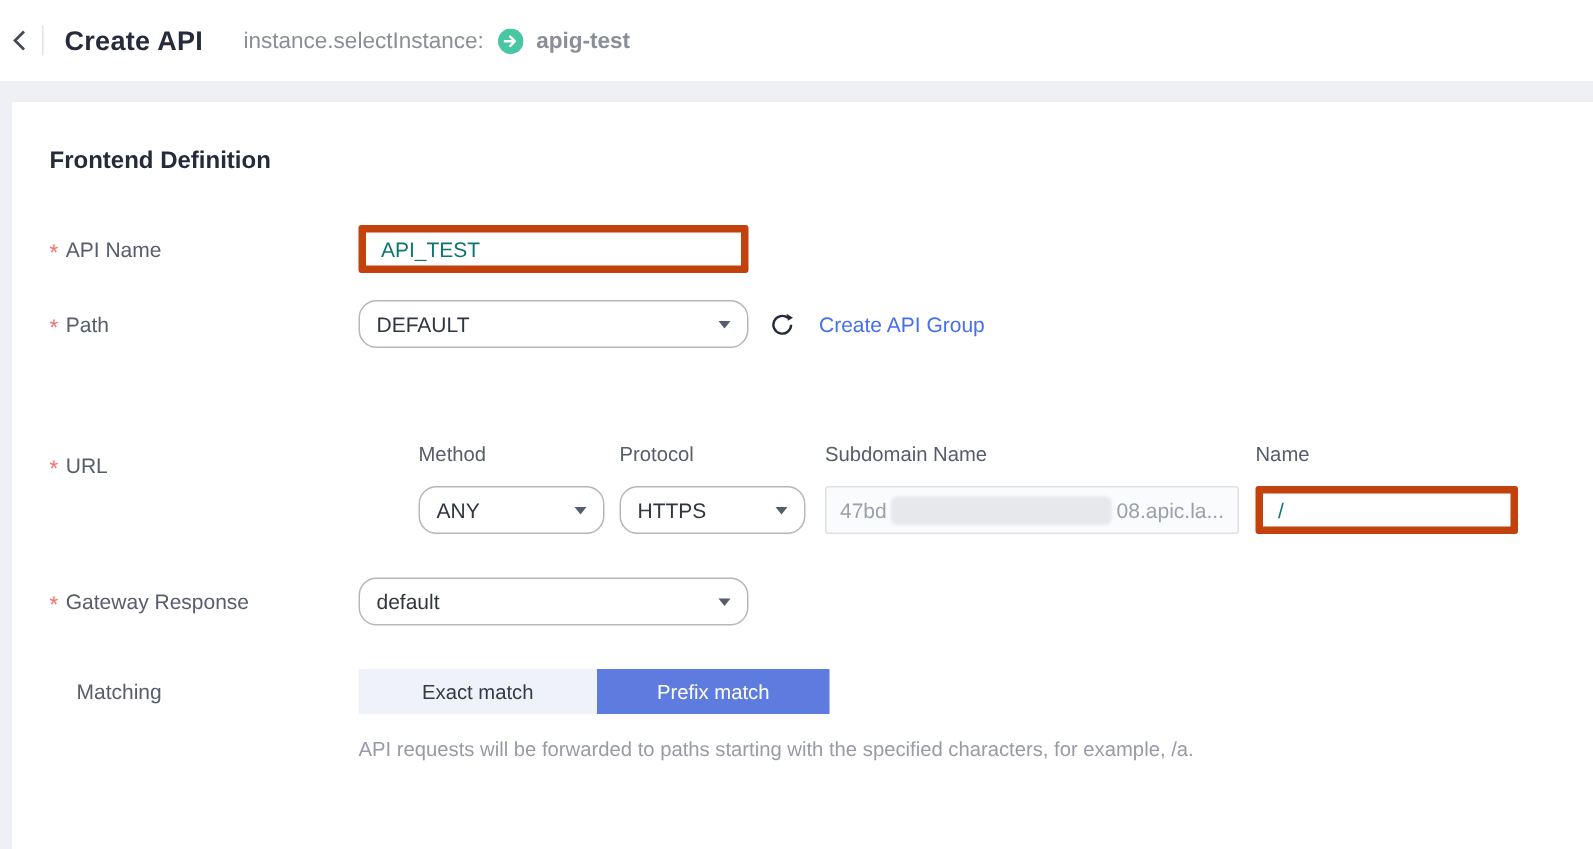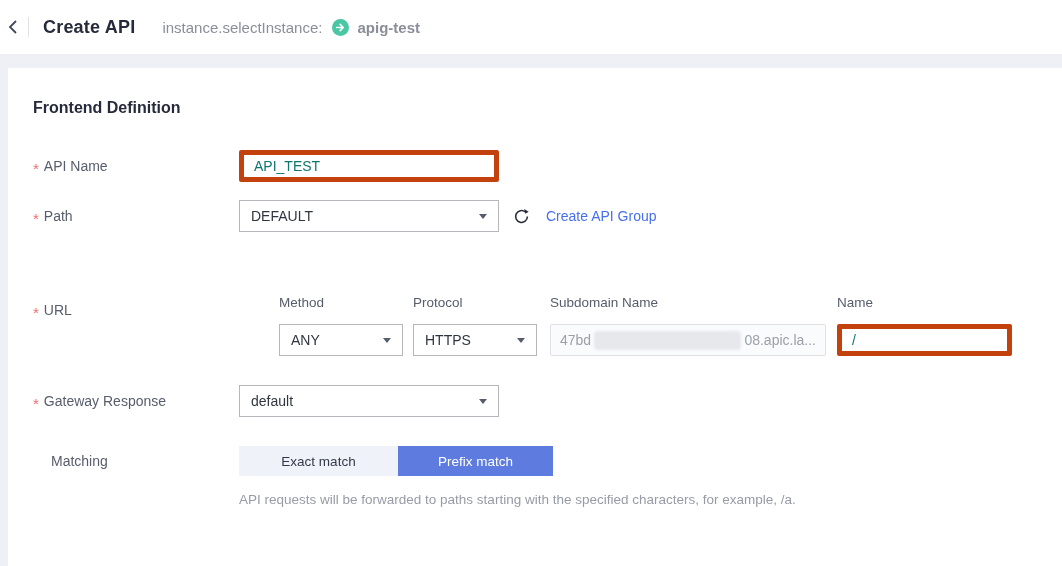--- a/index.html
+++ b/index.html
@@ -101,21 +101,21 @@
     padding: 0 10px;
     font-size: 14px;
     color: #0f766e;
     font-family: inherit;
     background: #fff;
     outline: none;
   }
   .select {
     width: 260px; height: 32px;
     border: 1px solid #b4b7bc;
-    border-radius: 0;
+    border-radius: 12px;
     background: #fff;
     display: flex;
     align-items: center;
     justify-content: space-between;
     padding: 0 11px;
     cursor: pointer;
   }
   .select .select-value { font-size: 14px; color: #303640; }
   .caret {
     width: 0; height: 0;

